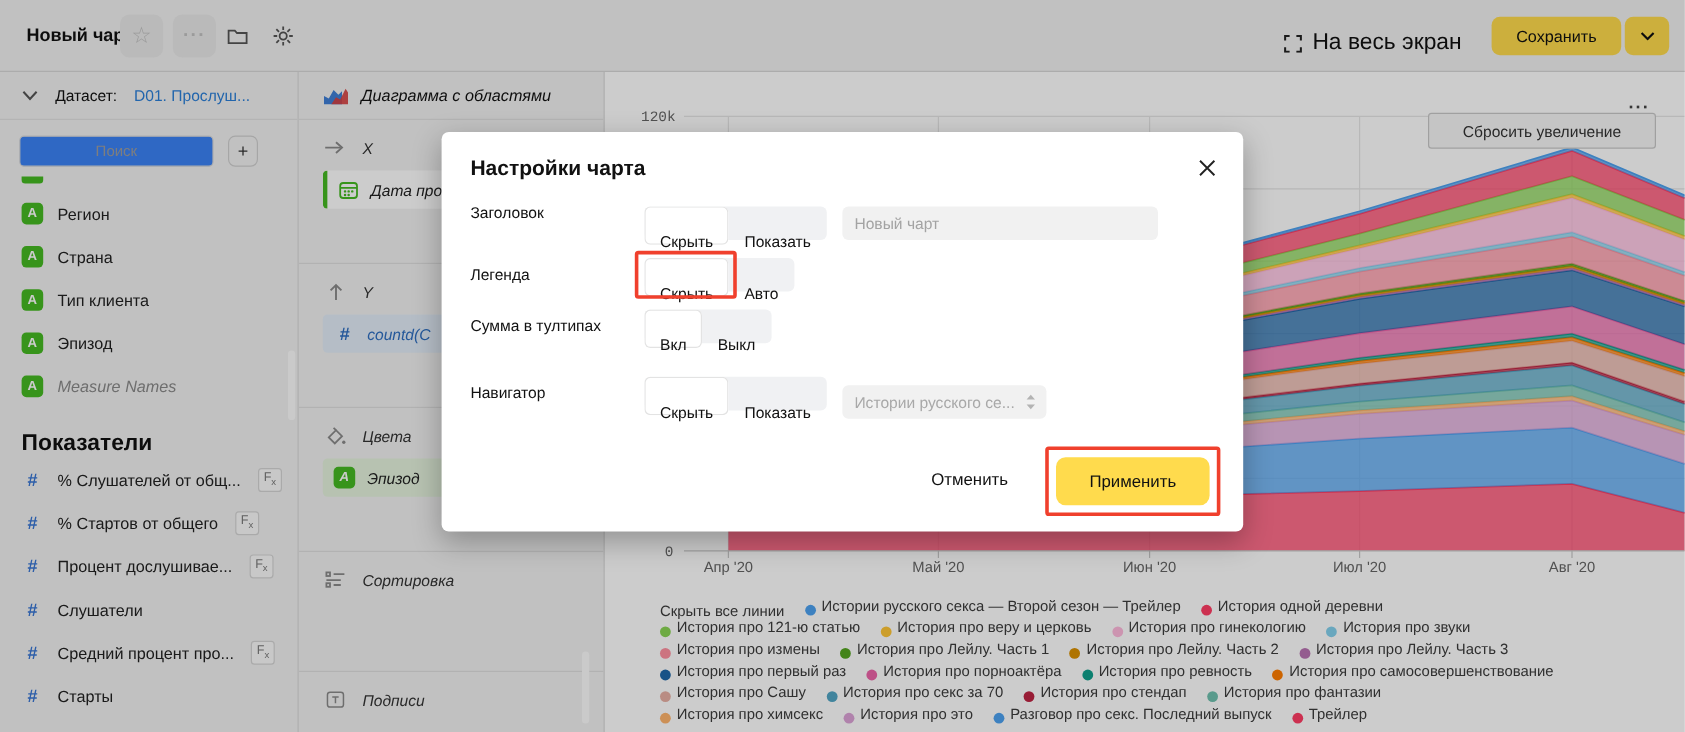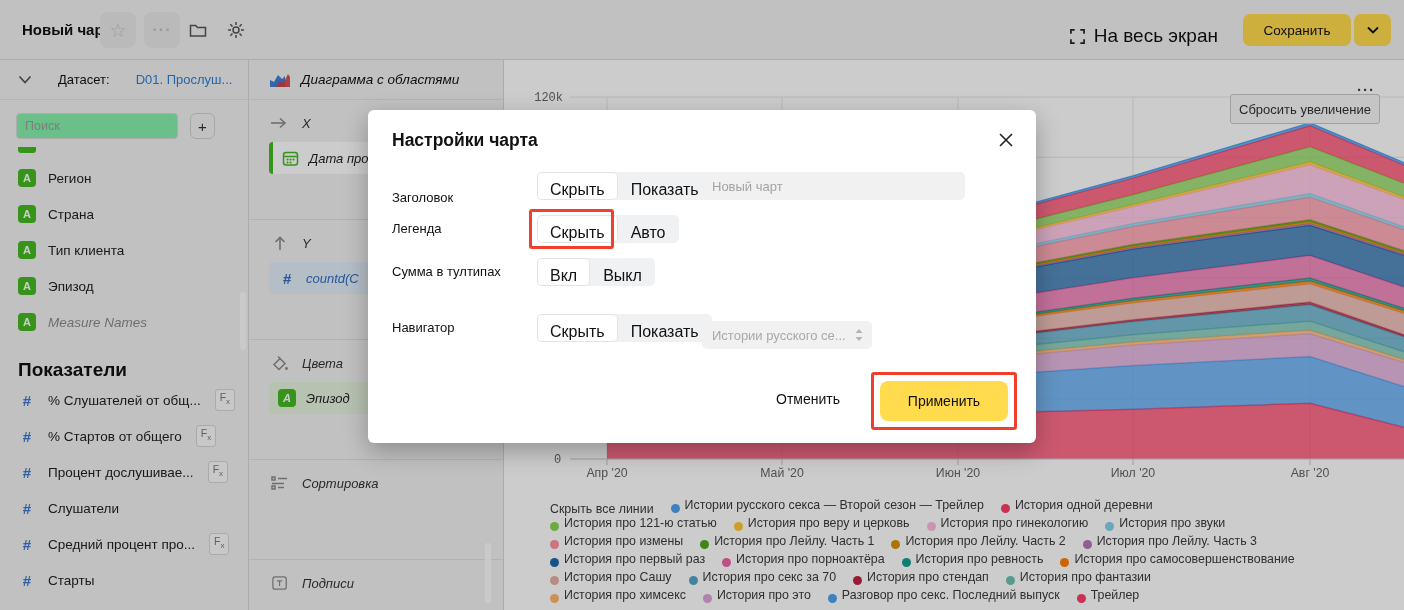--- a/index.html
+++ b/index.html
@@ -15,25 +15,25 @@
   .tb-ico { position:absolute; top:20px; width:20px; height:20px; color:#555; }
   .fs-group { position:absolute; right:186px; top:25px; display:flex; gap:9px; align-items:center; font-size:19px; color:#111; }
   .btn-save { position:absolute; right:53px; top:14px; width:108px; height:32px; background:#ffdb4d; border:none; border-radius:7px; font-size:13.5px; font-weight:500; color:#111; display:flex; align-items:center; justify-content:center; font-family:inherit; }
   .btn-caret { position:absolute; right:13px; top:14px; width:37px; height:32px; background:#ffdb4d; border:none; border-radius:7px; display:flex; align-items:center; justify-content:center; }
 
   
   .main { position:absolute; left:0; top:60px; width:1404px; height:550px; display:flex; }
 
   
   .sidebar { position:relative; width:249px; height:550px; background:#f2f2f2; border-right:1px solid #d8d8d8; flex:none; }
-  .ds-row { position:relative; height:40px; border-bottom:1px solid #e2e2e2; display:flex; align-items:center; padding-left:18px; gap:26px; }
+  .ds-row { position:relative; height:40px; border-bottom:1px solid #e2e2e2; display:flex; align-items:center; padding-left:18px; gap:14px; }
   .ds-label { font-size:13px; color:#111; }
   .ds-link { font-size:13px; color:#2b7fd8; }
   .search-row { position:relative; height:52px; padding:13px 0 0 16px; display:flex; gap:12px; }
-  .search-input { width:162px; height:26px; border:1px solid #d9d9d9; border-radius:4px; background:#86efac; padding:0 8px; font-size:12.5px; color:#333; font-family:inherit; }
+  .search-input { width:162px; height:26px; border:1px solid #d9d9d9; border-radius:4px; background:#3b82f6; padding:0 8px; font-size:12.5px; color:#333; font-family:inherit;text-align:center; }
   .search-input::placeholder { color:#9e9e9e; }
   .add-btn { width:25px; height:26px; border:1px solid #d0d0d0; border-radius:6px; background:transparent; font-size:15px; color:#333; line-height:23px; text-align:center; }
   .badge-sliver { position:absolute; left:18px; top:87px; width:18px; height:6px; background:#45b922; border-radius:0 0 3px 3px; }
   .dim-list { position:absolute; left:0; top:100px; width:100%; }
   .fld-item { height:36px; display:flex; align-items:center; padding-left:18px; gap:12px; }
   .a-badge { width:18px; height:18px; flex:none; background:#45b922; color:#fff; border-radius:4px; font-size:11px; font-weight:700; text-align:center; line-height:18px; }
   .fld-label { font-size:13.5px; color:#222; }
   .fld-label.italic { font-style:italic; color:#8a8a8a; }
   .meas-header { position:absolute; left:18px; top:299px; font-size:19px; font-weight:700; color:#111; }
   .meas-list { position:absolute; left:0; top:322px; width:100%; }
@@ -50,37 +50,37 @@
   .shelf-row { display:flex; align-items:center; gap:12px; margin:15px 0 0 21px; font-size:13px; color:#333; }
   .shelf-ico { width:20px; height:16px; color:#8a8a8a; flex:none; }
   .pill { height:32px; margin:11px 16px 0 20px; border-radius:4px; display:flex; align-items:center; gap:10px; padding:0 9px; font-size:13px; color:#222; }
   .pill-x { background:#fff; border-left:4px solid #45b922; }
   .pill-y { background:#e3edf8; color:#2f6fc1; }
   .pill-colors { background:#e5f3de; }
 
   
   .chartpanel { position:relative; flex:1; background:#ffffff; overflow:hidden; }
   .ylab { position:absolute; font-size:12px; color:#666;font-family:Liberation Mono, monospace; }
-  .reset-zoom { position:absolute; right:24px; top:34px; height:30px; padding:0 8px; background:#f7f7f7; border:1px solid #c9c9c9; border-radius:3px; font-size:13px; color:#333; display:flex; align-items:center; font-family:inherit; }
+  .reset-zoom { position:absolute; right:24px; top:34px; height:30px; padding:0 28px; background:#f7f7f7; border:1px solid #c9c9c9; border-radius:3px; font-size:13px; color:#333; display:flex; align-items:center; font-family:inherit; }
   .chart-menu { position:absolute; right:29px; top:21px; font-size:15px; font-weight:700; color:#444; letter-spacing:1px; }
   .legend { position:absolute; left:46px; top:438px; right:6px; }
   .lrow { white-space:nowrap; line-height:14.5px; font-size:12.4px; color:#3c3c3c; }
   .litem { display:inline-flex; align-items:flex-end; margin-right:17px; }
   .ldot { display:inline-block; width:9px; height:9px; border-radius:50%; margin-right:5px; flex:none; }
 
   
   .dim { position:absolute; inset:0; background:rgba(0,0,0,0.2); z-index:40; }
 
   
   .modal { position:absolute; left:368px; top:110px; width:668px; height:333px; background:#fff; border-radius:6px; box-shadow:0 8px 24px rgba(0,0,0,0.28); z-index:50; }
   .m-title { position:absolute; left:24px; top:20px; font-size:17.5px; font-weight:700; color:#111; }
   .m-close { position:absolute; right:22px; top:22px; width:16px; height:16px; color:#222; }
   .m-label { position:absolute; left:24px; font-size:13px; color:#111; }
   .seg { position:absolute; display:inline-flex; background:#f0f1f3; border-radius:5px; height:28px; }
-  .seg-btn { padding:4px 13px; font-size:16px; line-height:28px; border-radius:5px; color:#111; }
+  .seg-btn { padding:16px 13px; font-size:13px; line-height:28px; border-radius:5px; color:#111; }
   .seg-btn.active { background:#fff; box-shadow:inset 0 0 0 1px #e3e3e3; }
   .m-input { position:absolute; left:334px; width:263px; height:28px; background:#f1f1f1; border:none; border-radius:5px; padding:0 10px; font-size:13px; font-family:inherit; color:#555; }
   .m-input::placeholder { color:#a3a3a3; }
   .m-select { position:absolute; left:334px; width:170px; height:28px; background:#f1f1f1; border-radius:5px; display:flex; align-items:center; justify-content:space-between; padding:0 8px 0 10px; font-size:13px; color:#a8a8a8; }
   .m-select .val { overflow:hidden; text-overflow:ellipsis; white-space:nowrap; max-width:138px; }
   .m-cancel { position:absolute; left:408px; top:281px; font-size:14px; color:#111; background:none; border:none; font-family:inherit; }
   .m-apply { position:absolute; left:512px; top:271px; width:128px; height:40px; background:#ffdb4d; border:none; border-radius:8px; font-size:14px; color:#111; font-family:inherit; }
   .anno { position:absolute; border:3px solid #f0402d; border-radius:3px; background:transparent; pointer-events:none; }
   .anno-legend { left:161px; top:99px; width:85px; height:40px; }
   .anno-apply { left:503px; top:262px; width:146px; height:58px; }
@@ -438,21 +438,21 @@
   </div>
 
   <div class="dim"></div>
 
   <div class="modal">
     <div class="m-title">Настройки чарта</div>
     <svg class="m-close" viewBox="0 0 16 16">
         <path d="M2 2l12 12M14 2L2 14" stroke="#222" stroke-width="1.6"></path>
       </svg>
 
-    <div class="m-label" style="top:80px">Заголовок</div>
+    <div class="m-label" style="top:60px">Заголовок</div>
     <div class="seg" style="left:169px; top:62px">
       <span class="seg-btn active">Скрыть</span>
       <span class="seg-btn">Показать</span>
     </div>
     <input class="m-input" style="top: 62px;" disabled="" placeholder="Новый чарт">
 
     <div class="m-label" style="top:111px">Легенда</div>
     <div class="seg" style="left:169px; top:105px">
       <span class="seg-btn active">Скрыть</span>
       <span class="seg-btn">Авто</span>

